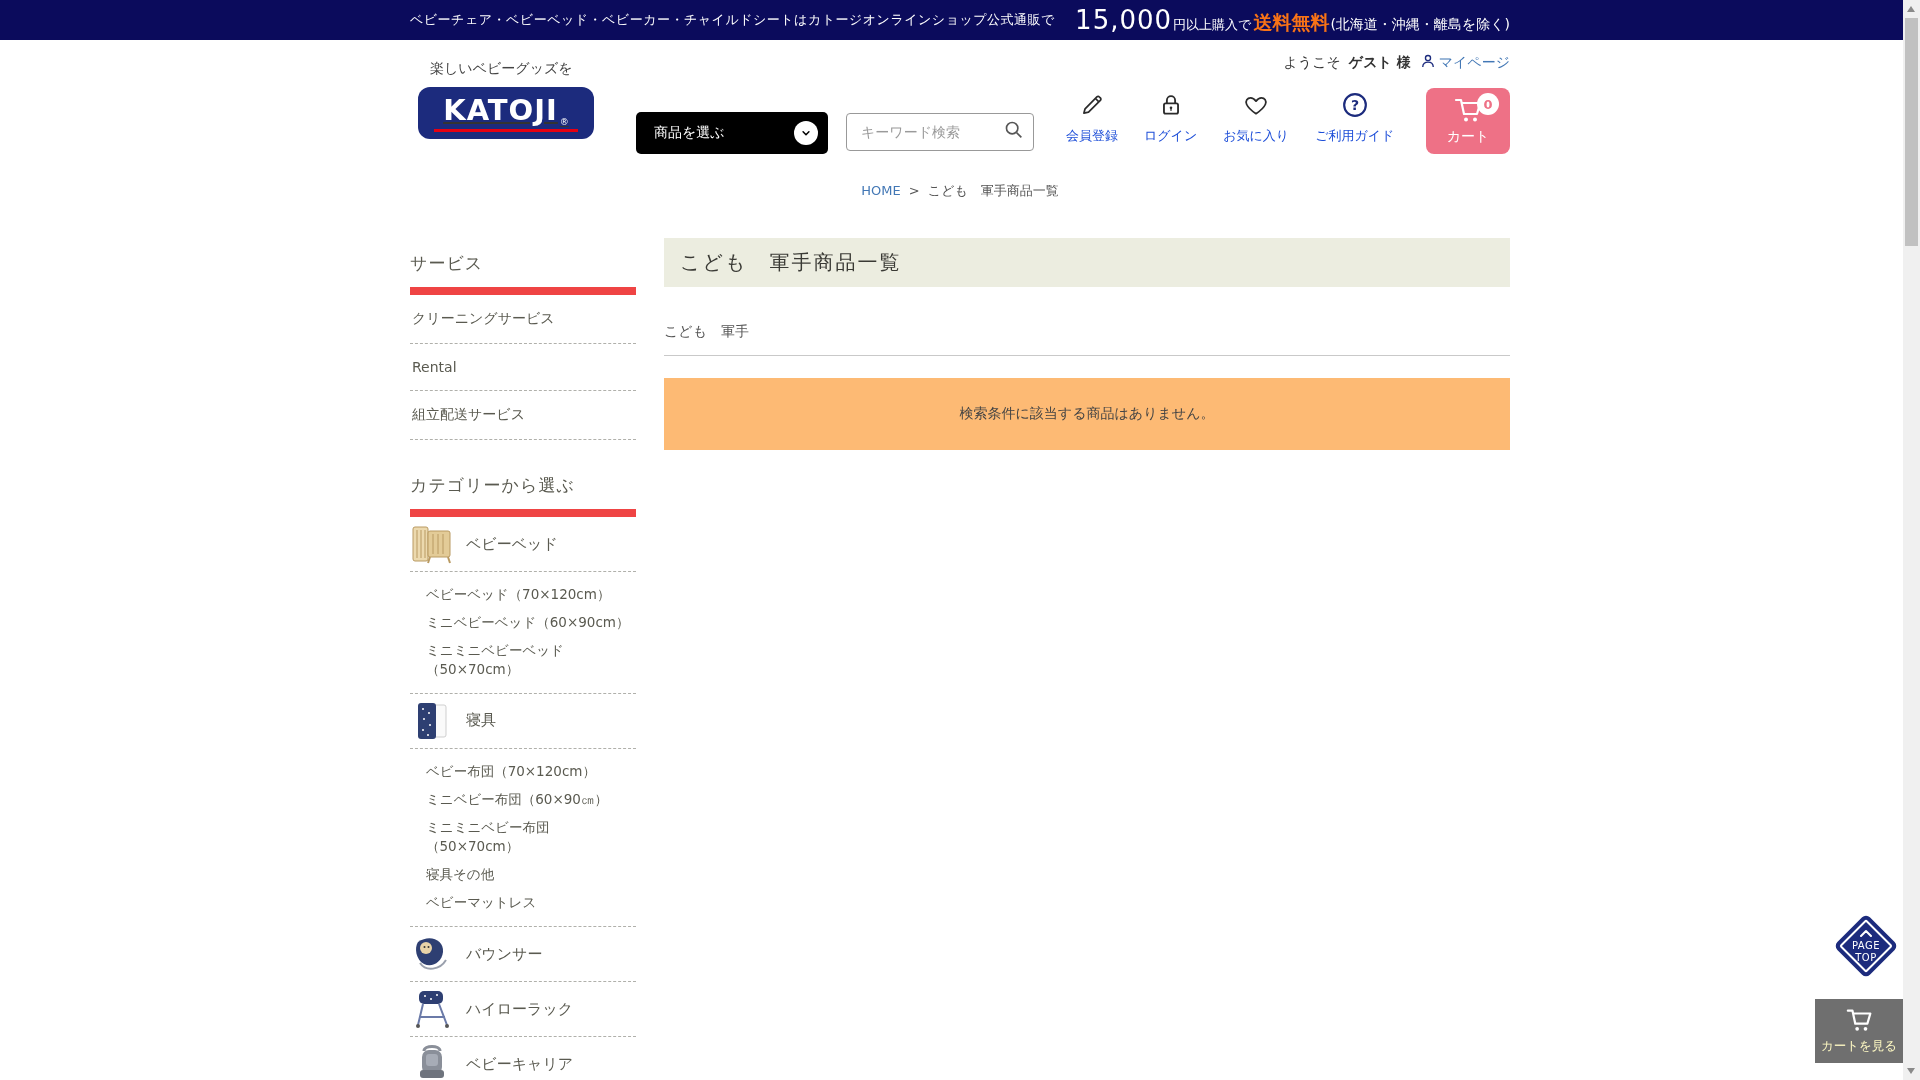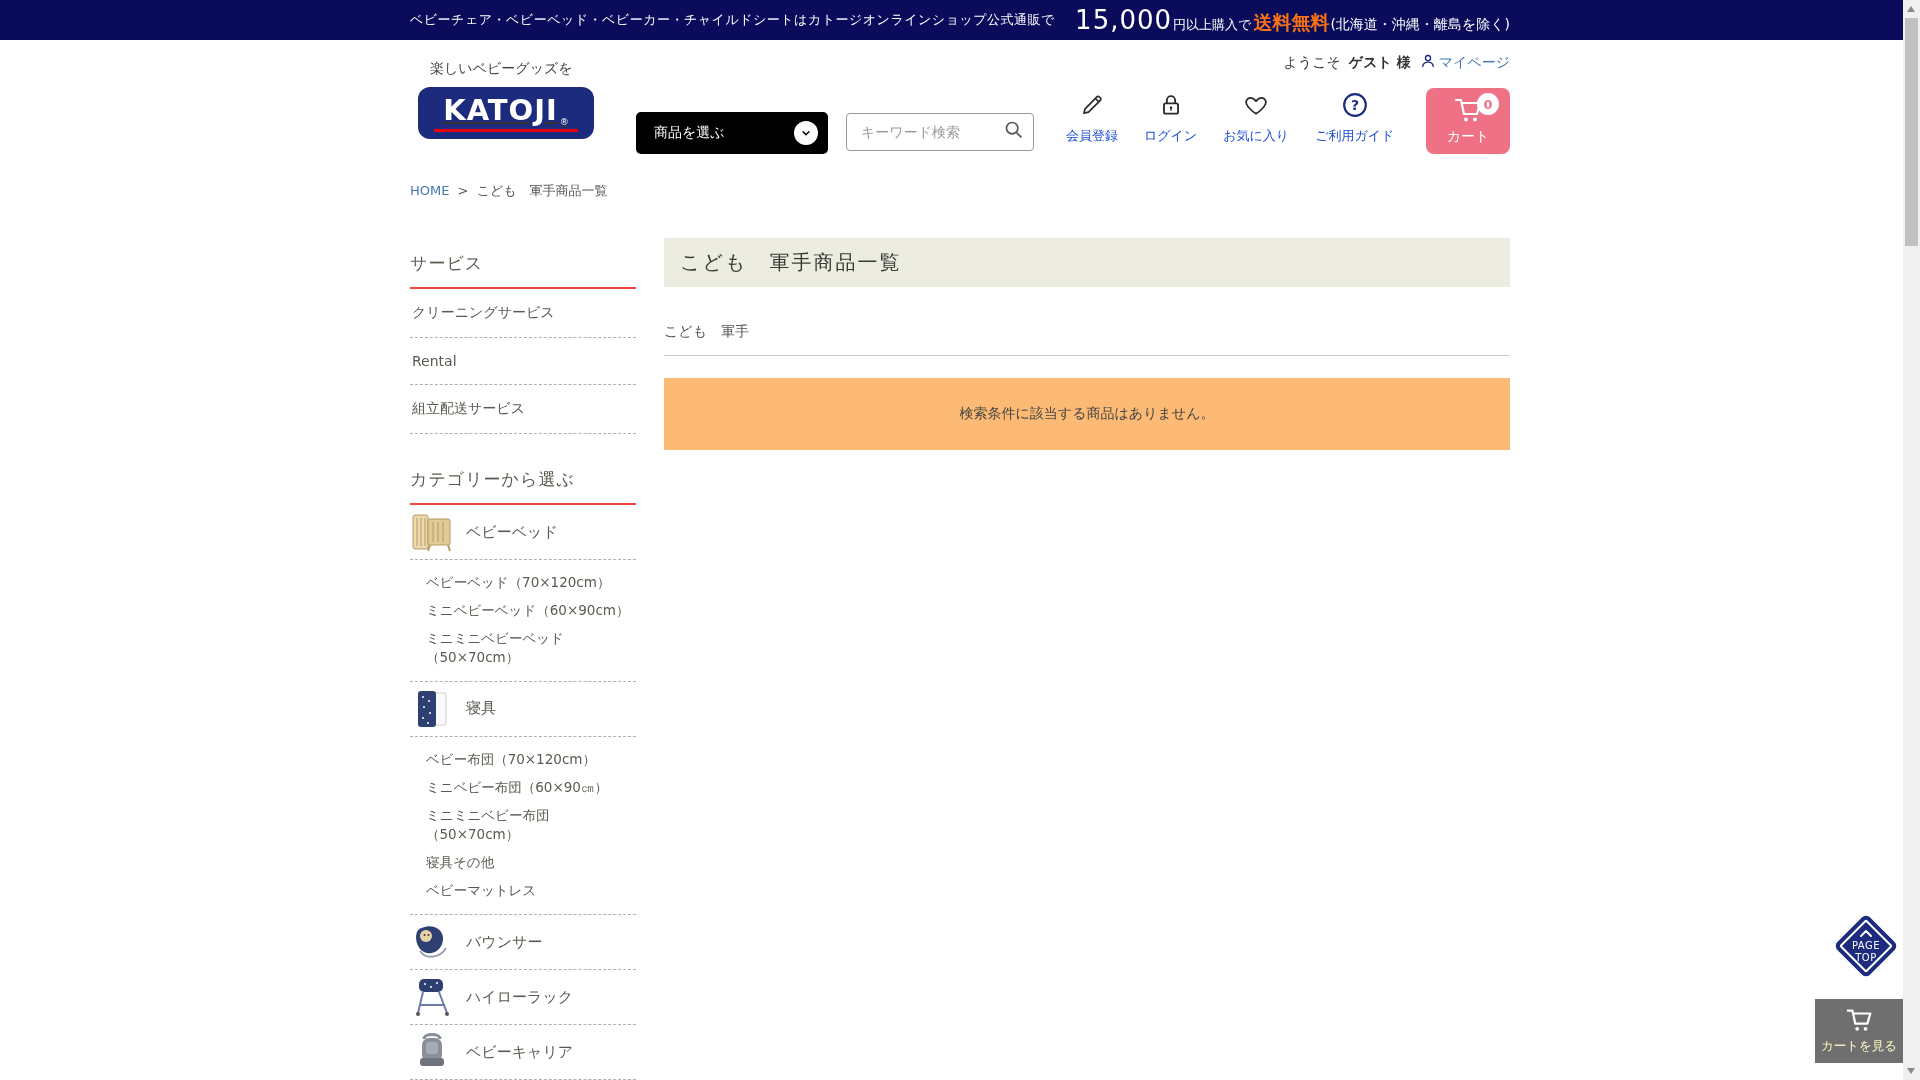--- a/index.html
+++ b/index.html
@@ -33,27 +33,27 @@
   .searchbox { position:absolute; left:436px; top:73px; width:188px; height:38px; border:1px solid #999; border-radius:4px; background:#fff; display:flex; align-items:center; padding:0 8px 0 12px; }
   .searchbox input { border:none; outline:none; flex:1; font-size:14px; color:#333; min-width:0; font-family:inherit; background:transparent; }
   .searchbox input::placeholder { color:#9a9a9a; }
   .icon-nav { position:absolute; left:656px; top:52px; display:flex; gap:26px; }
   .nav-item { display:flex; flex-direction:column; align-items:center; gap:5px; cursor:pointer; }
   .nav-label { font-size:13px; color:#1d4ed8; white-space:nowrap;text-align:center; }
   .cart-btn { position:absolute; right:0; top:48px; width:84px; height:66px; background:#ee7186; border:none; border-radius:8px; color:#fff; display:flex; flex-direction:column; align-items:center; justify-content:center; gap:1px; cursor:pointer; font-family:inherit; }
   .cart-badge { position:absolute; top:5px; right:11px; width:22px; height:22px; background:#fff; color:#ee7186; border-radius:50%; font-size:13px; font-weight:bold; display:flex; align-items:center; justify-content:center; }
   .cart-label { font-size:14px; }
   
-  .breadcrumb { width:1100px; margin:10px auto 4px; font-size:13px; color:#555; }
+  .breadcrumb { width:1100px; margin:10px auto 4px; font-size:13px; color:#555;text-align:center; }
   .breadcrumb a { color:#4277b5; text-decoration:none; cursor:pointer; }
   .bc-sep { margin:0 4px; }
   
   .content { width:1100px; margin:38px auto 0; display:flex; align-items:flex-start; }
   .sidebar { width:226px; flex:0 0 226px; padding-top:14px; color:#5a5a50; }
-  .side-h { font-size:17px; font-weight:normal; margin:0; padding-bottom:12px; border-bottom:2px solid #ef4444; letter-spacing:1px; }
+  .side-h { font-size:17px; font-weight:normal; margin:0; padding-bottom:12px; border-bottom:8px solid #ef4444; letter-spacing:1px; }
   .svc-list { list-style:none; margin:0; padding:0; }
   .svc-list li { padding:15px 2px; border-bottom:1px dashed #b0b0ab; font-size:14px; cursor:pointer; }
   .cat-title { margin-top:34px; }
   .cat-row { display:flex; align-items:center; gap:12px; padding:5px 0; border-bottom:1px dashed #b0b0ab; cursor:pointer; }
   .cat-icon { width:44px; height:44px; flex:0 0 44px; display:flex; align-items:center; justify-content:center; }
   .cat-label { font-size:15px; }
   .cat-children { list-style:none; margin:0; padding:8px 0 10px 16px; border-bottom:1px dashed #b0b0ab; }
   .cat-children li { padding:5px 0; font-size:13.5px; line-height:1.35; cursor:pointer; }
   .main-col { flex:1; margin-left:28px; }
   .page-title { background:#ecede0; font-size:20px; color:#3a3a35; padding:11px 16px; letter-spacing:2px; }

